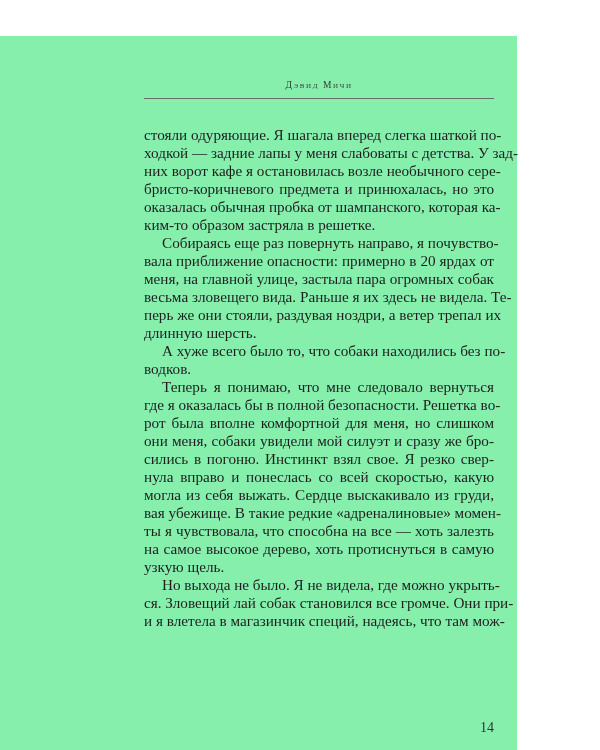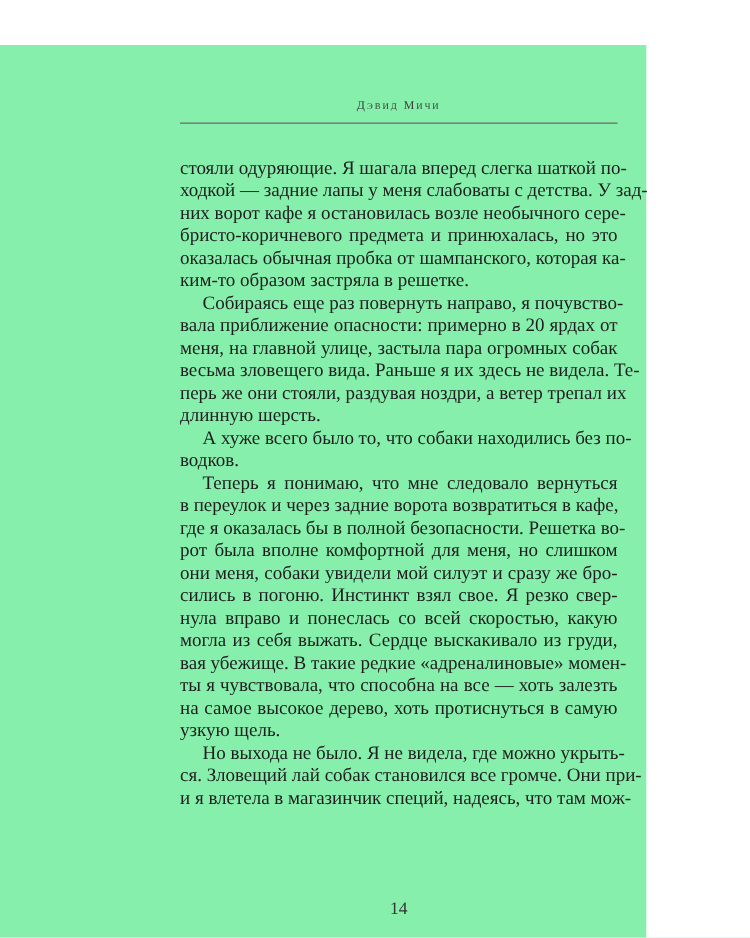--- a/index.html
+++ b/index.html
@@ -60,21 +60,21 @@
     text-align-last: left;
   }
   .line.indent {
     padding-left: 18px;
   }
   .page-number {
     position: absolute;
     left: 144px;
     top: 684px;
     width: 350px;
-    text-align: center;
+    text-align: right;
     font-size: 14px;
     color: #333;
   }
 </style>
 </head>
 <body>
 
 <div class="page">
   <div class="running-head">Дэвид Мичи</div>
   <div class="head-rule"></div>
@@ -95,21 +95,20 @@
         <span class="line">весьма зловещего вида. Раньше я их здесь не видела. Те-</span>
         <span class="line">перь же они стояли, раздувая ноздри, а ветер трепал их</span>
         <span class="line last">длинную шерсть.</span>
       </div>
       <div>
         <span class="line indent">А хуже всего было то, что собаки находились без по-</span>
         <span class="line last">водков.</span>
       </div>
       <div>
         <span class="line indent">Теперь я понимаю, что мне следовало вернуться</span>
-        <span class="line">в переулок и через задние ворота возвратиться в кафе,</span>
         <span class="line">где я оказалась бы в полной безопасности. Решетка во-</span>
         <span class="line">рот была вполне комфортной для меня, но слишком</span>
         <span class="line">они меня, собаки увидели мой силуэт и сразу же бро-</span>
         <span class="line">сились в погоню. Инстинкт взял свое. Я резко свер-</span>
         <span class="line">нула вправо и понеслась со всей скоростью, какую</span>
         <span class="line">могла из себя выжать. Сердце выскакивало из груди,</span>
         <span class="line">вая убежище. В такие редкие «адреналиновые» момен-</span>
         <span class="line">ты я чувствовала, что способна на все — хоть залезть</span>
         <span class="line">на самое высокое дерево, хоть протиснуться в самую</span>
         <span class="line last">узкую щель.</span>

